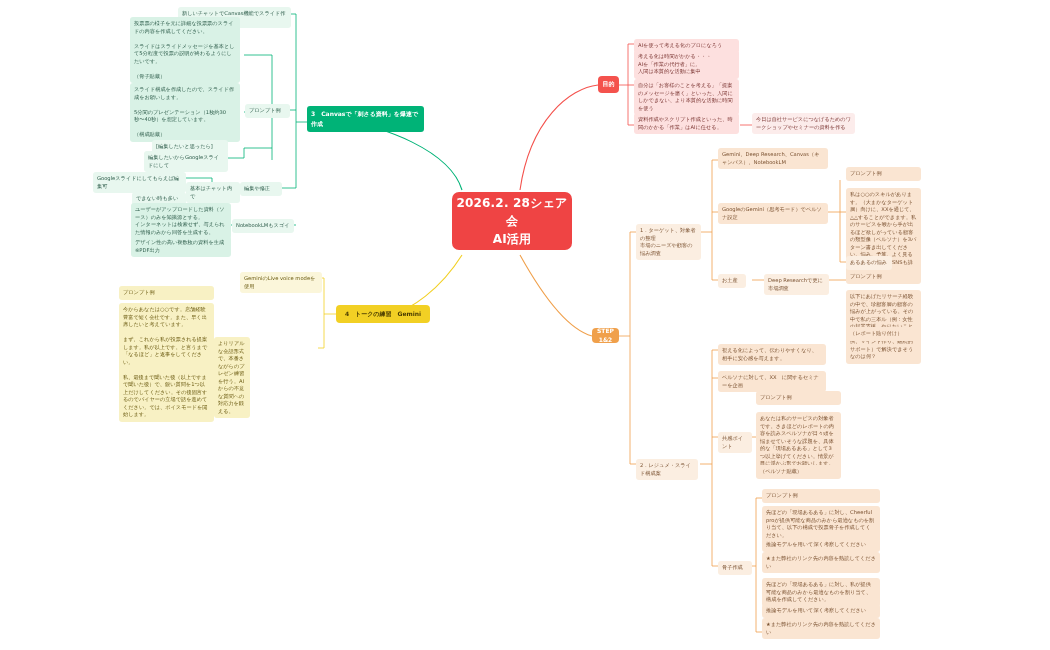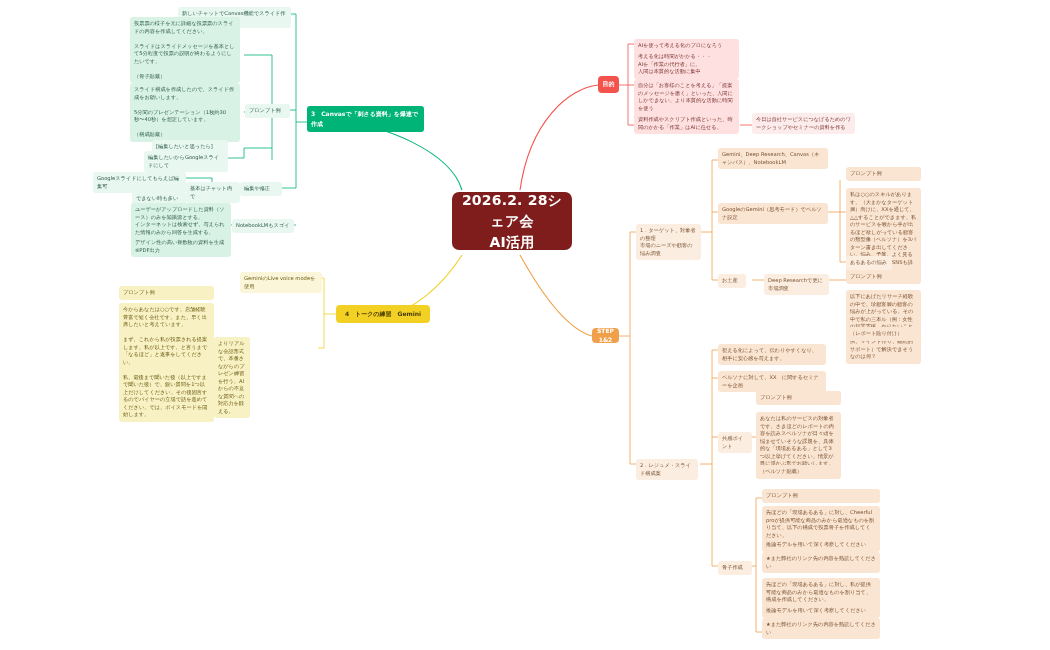--- a/index.html
+++ b/index.html
@@ -9,23 +9,23 @@
     font-family:"DejaVu Sans","Liberation Sans",sans-serif;
     font-size:5.2px;line-height:1.45;color:#3b3b3b;
   }
   #canvas{position:absolute;inset:0;}
   svg.links{position:absolute;left:0;top:0;width:1050px;height:650px;pointer-events:none;}
   .node{position:absolute;box-sizing:border-box;border-radius:3px;padding:3px 4px;}
   .node .txt{display:block;white-space:pre-wrap;word-break:break-all;}
 
   
   .central{
-    background:#7f1d1d;color:#ffffff;border-radius:7px;
+    background:#ef4444;color:#ffffff;border-radius:7px;
     display:flex;align-items:center;justify-content:center;text-align:center;
-    font-size:14px;font-weight:bold;line-height:1.5;letter-spacing:.2px;
+    font-size:12px;font-weight:bold;line-height:1.5;letter-spacing:.2px;
   }
 
   
   .pill{color:#fff;font-weight:bold;font-size:6px;border-radius:4px;
         display:flex;align-items:center;justify-content:center;text-align:center;}
   .pill.red{background:#f4524d;}
   .pill.orange{background:#f0a04b;}
   .pill.yellow{background:#f2d024;color:#4a3c00;}
 
   

